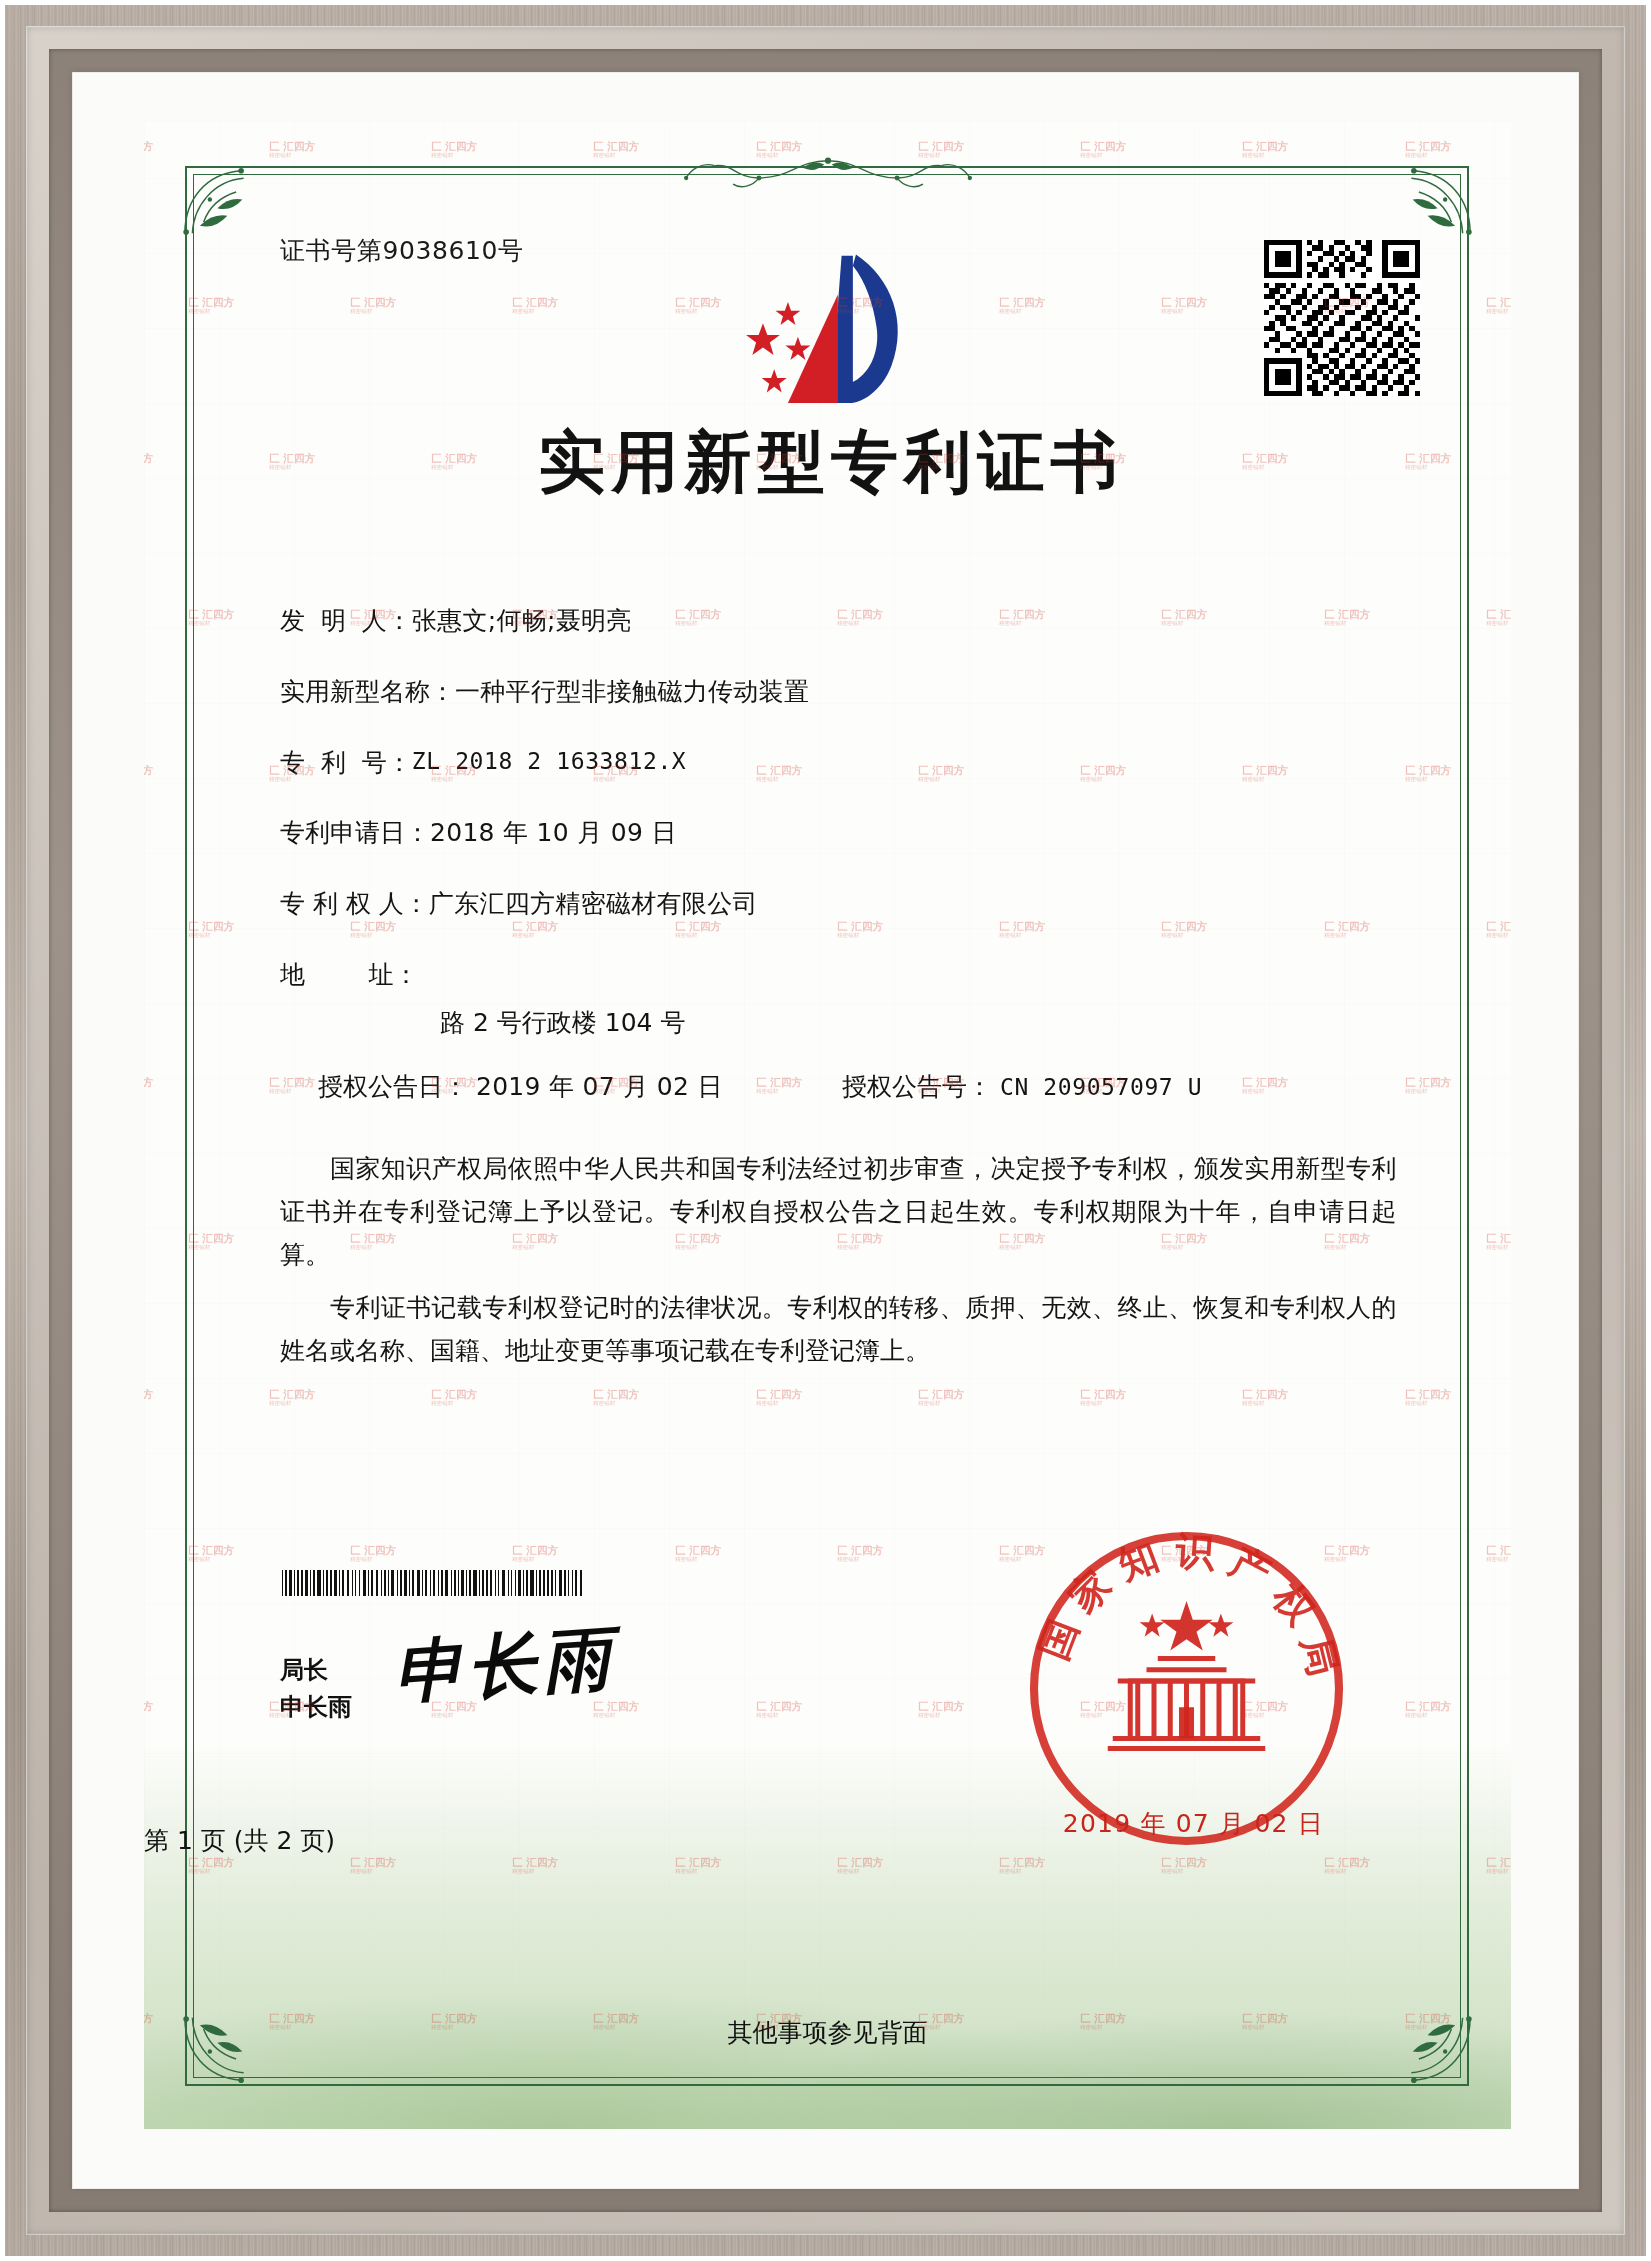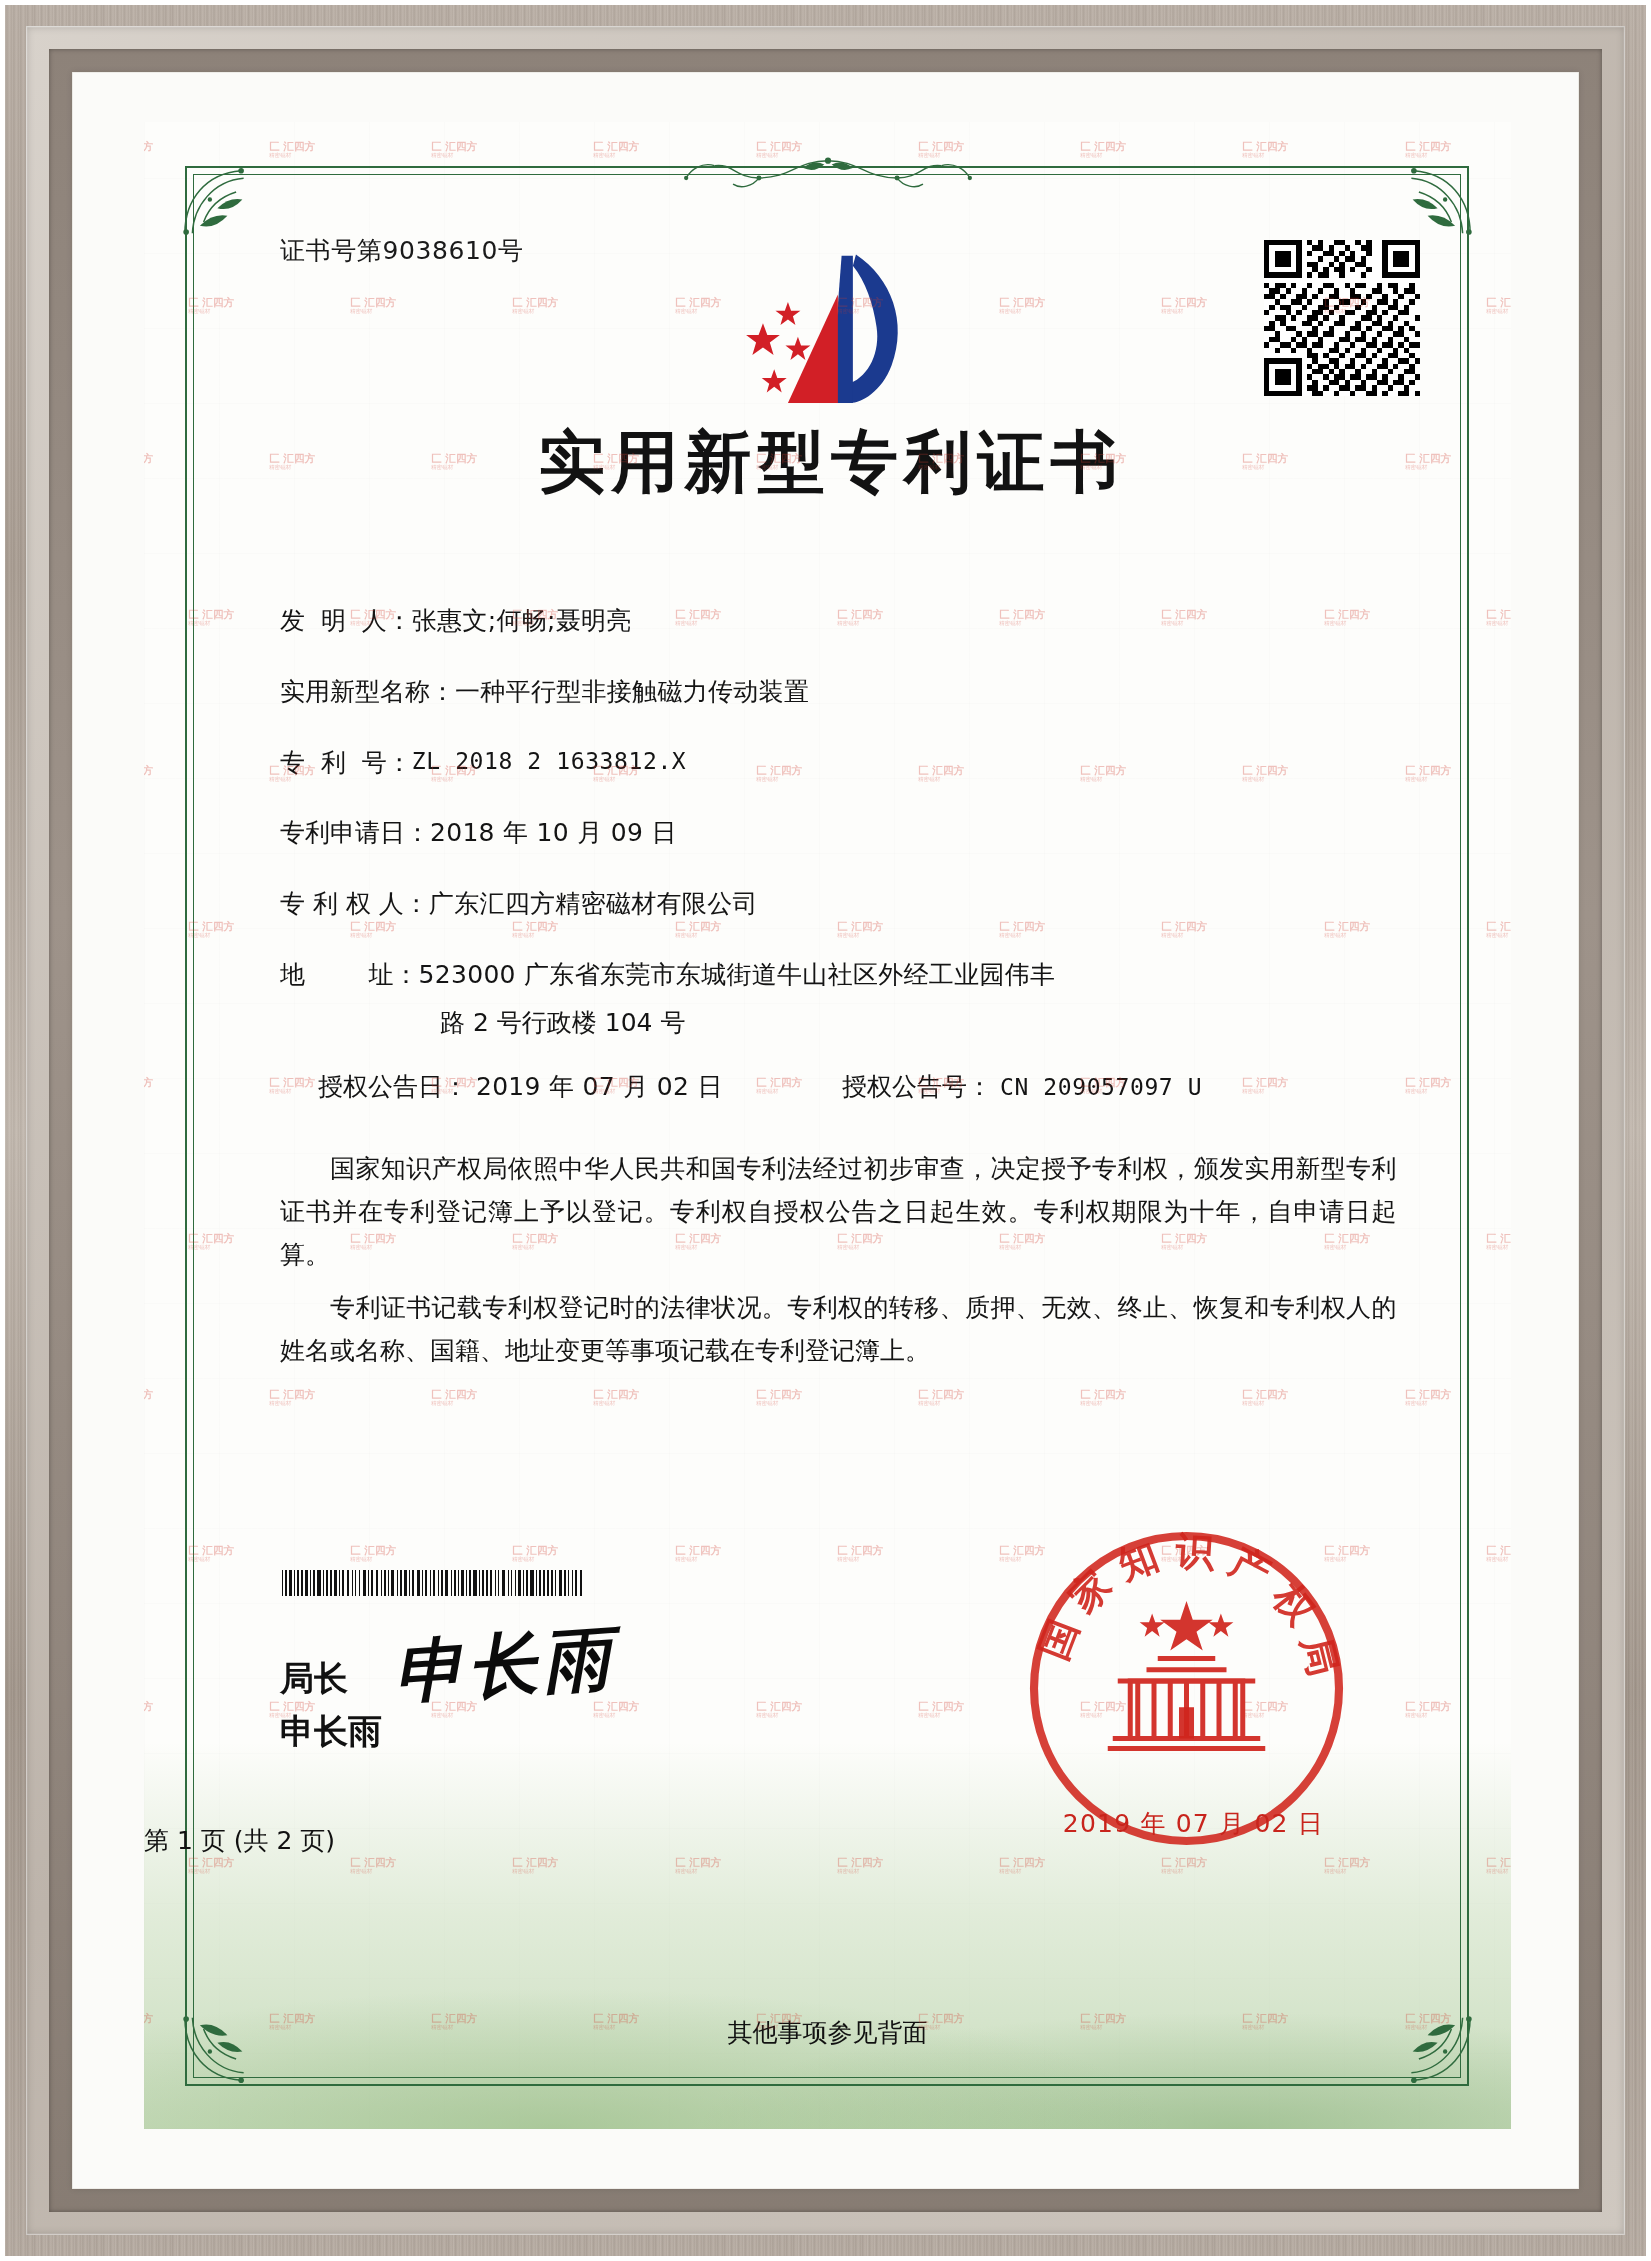--- a/index.html
+++ b/index.html
@@ -249,21 +249,21 @@
     z-index: 6;
   }
 
   
   .sig-block {
     position: absolute;
     left: 136px;
     top: 1530px;
     z-index: 6;
     font-family: "DejaVu Sans", sans-serif;
-    font-size: 34px;
+    font-size: 24px;
     font-weight: bold;
     color: #111;
     line-height: 1.55;
   }
   .sig-script {
     position: absolute;
     left: 250px;
     top: 1498px;
     z-index: 6;
     font-family: "DejaVu Serif", serif;
@@ -711,21 +711,20 @@
           <span class="f-value">2018 年 10 月 09 日</span>
         </div>
 
         <div class="field-row">
           <span class="f-label">专 利 权 人：</span>
           <span class="f-value">广东汇四方精密磁材有限公司</span>
         </div>
 
         <div class="field-row">
           <span class="f-label">地        址：</span>
-          <span class="f-value">523000 广东省东莞市东城街道牛山社区外经工业园伟丰</span>
         </div>
         <div class="addr-2nd">路 2 号行政楼 104 号</div>
 
         <div class="row-split">
           <div class="split-left">
             <span class="f-label">授权公告日：</span>
             <span class="f-value">2019 年 07 月 02 日</span>
           </div>
           <div class="split-right">
             <span class="f-label">授权公告号：</span>

